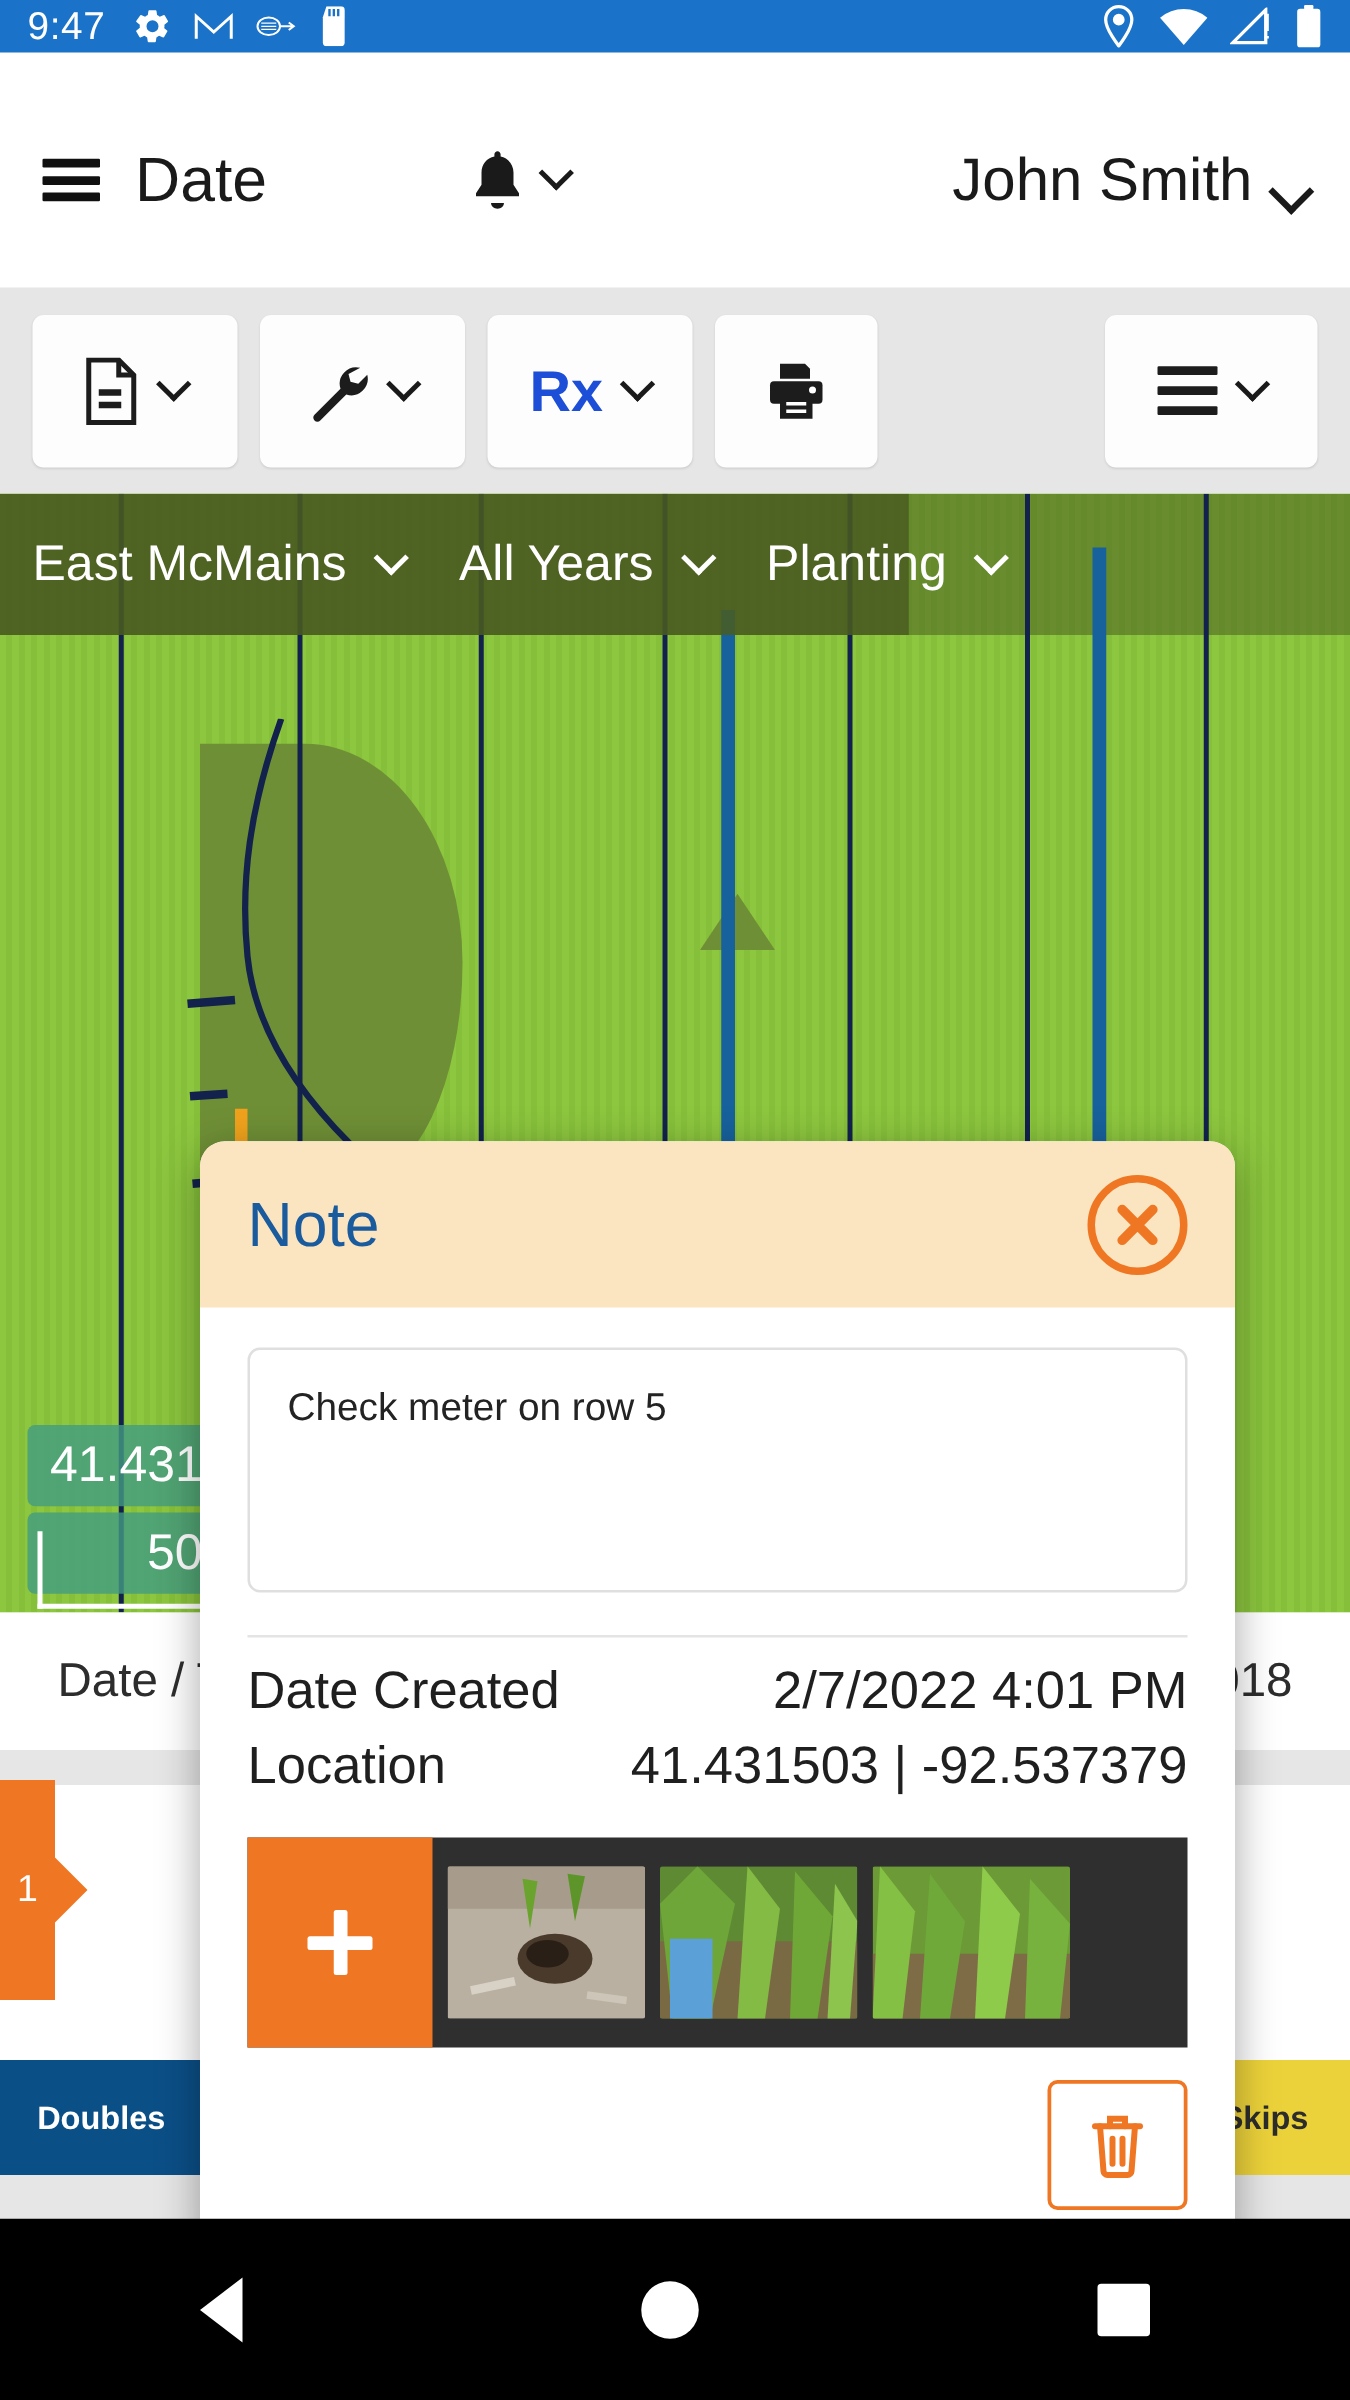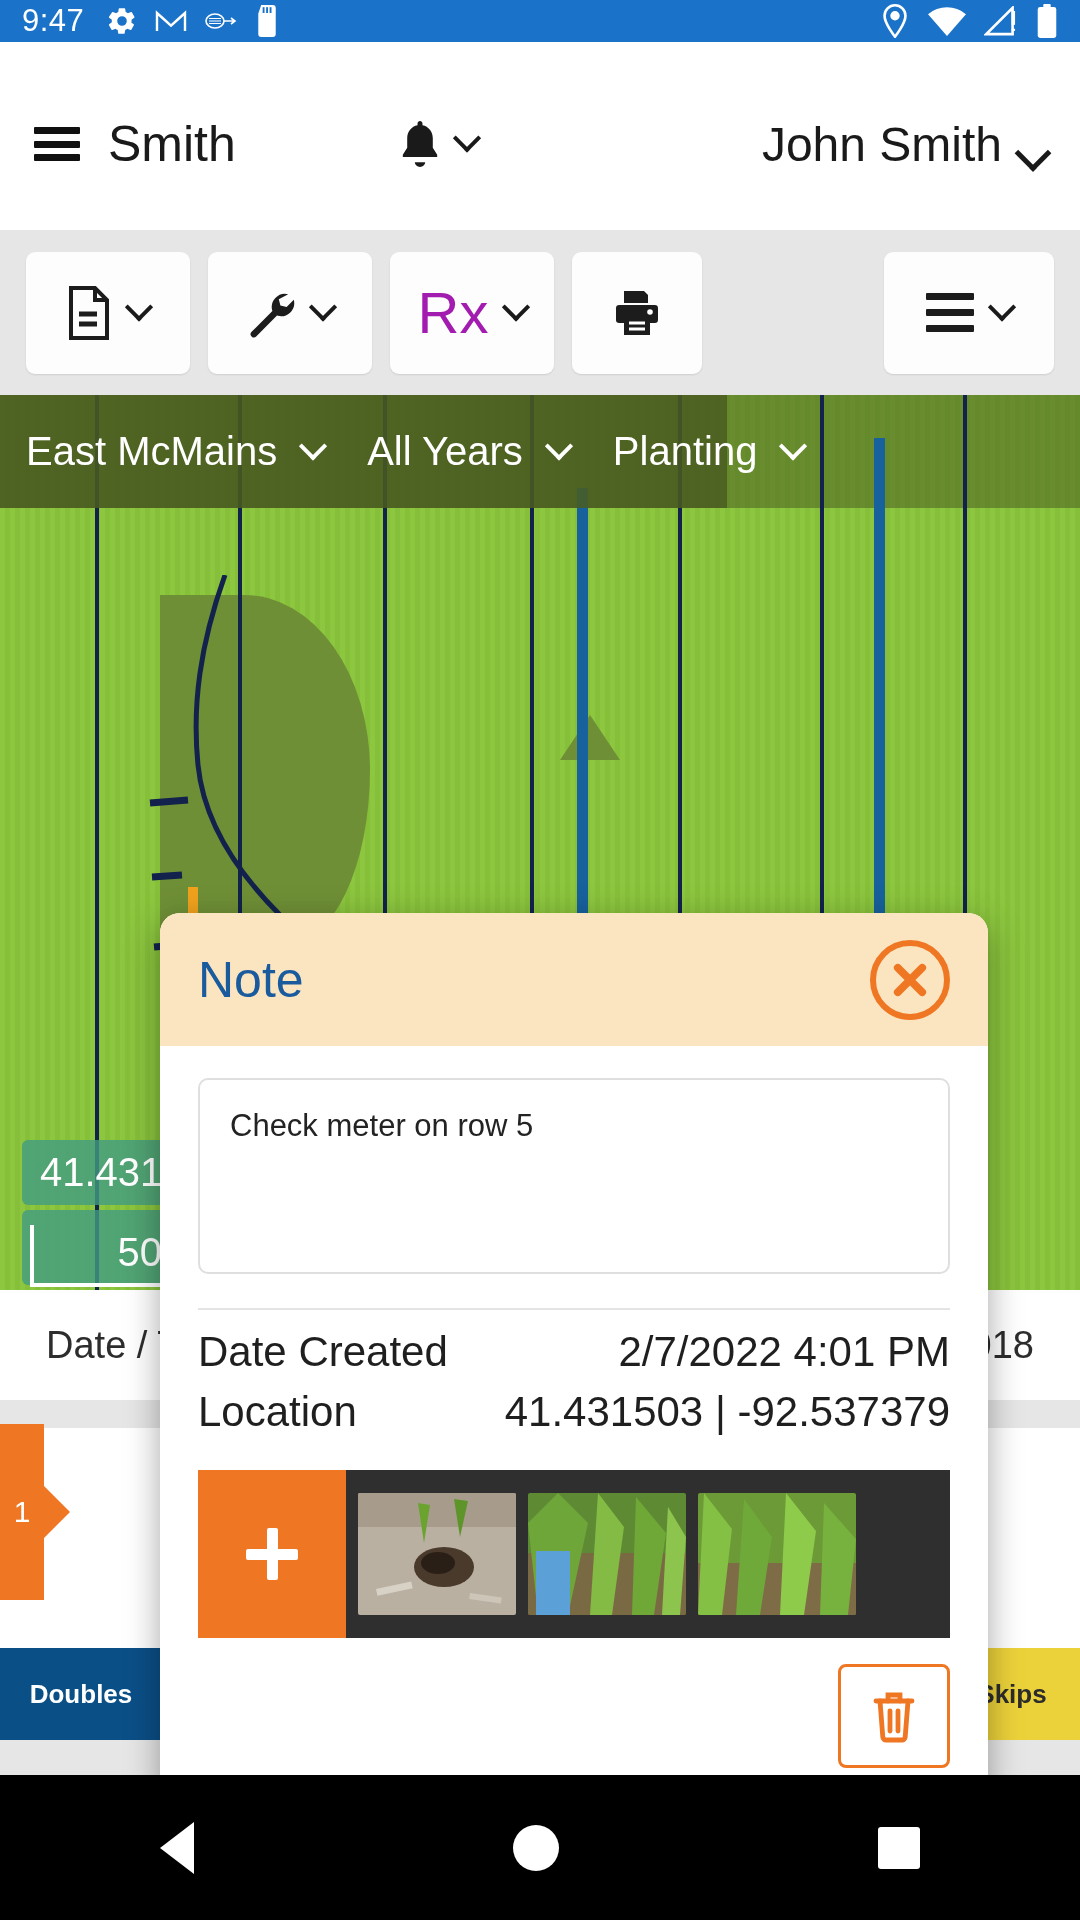--- a/index.html
+++ b/index.html
@@ -84,21 +84,21 @@
     border-radius: 9px;
     display: flex; align-items: center; justify-content: center;
     gap: 18px;
     margin-right: 18px;
     padding: 0 22px;
     box-shadow: 0 1px 2px rgba(0,0,0,.10);
   }
   .tool-btn.w-wide { min-width: 164px; }
   .tool-btn.w-narrow { min-width: 130px; }
   .tool-btn.last { margin-left: auto; margin-right: 0; min-width: 170px; }
-  .rx-text { font-size: 58px; font-weight: 400; color: #a21caf; line-height: 1; }
+  .rx-text { font-size: 46px; font-weight: 700; color: #1d4ed8; line-height: 1; }
   .menu-lines { width: 48px; display:flex; flex-direction:column; gap:9px; }
   .menu-lines i { display:block; height:7px; background:#1c1c1c; border-radius:1px; }
 
   
   .map {
     position: absolute; top: 395px; left: 0;
     width: 1080px; height: 895px;
     background: #8cc63e;
     overflow: hidden;
   }
@@ -153,21 +153,21 @@
     color: #ffffff;
     font-size: 40px;
     padding: 10px 18px;
     border-radius: 6px;
     white-space: nowrap;
   }
   .scale-box {
     position: absolute;
     background: rgba(66,155,130,.80);
     color: #ffffff; font-size: 40px;
-    padding: 20px 18px 10px 16px;
+    padding: 10px 18px 10px 16px;
     border-radius: 6px;
     white-space: nowrap;
     text-align: right;
   }
   .scale-bar {
     position: absolute;
     border-left: 4px solid #fff;
     border-bottom: 4px solid #fff;
   }
 
@@ -359,21 +359,21 @@
         </svg>
     </div>
   </div>
 
   <div class="appbar">
     <div class="hamburger">
         <i></i>
         <i></i>
         <i></i>
       </div>
-    <div class="app-title">Smith</div>
+    <div class="app-title">Date</div>
 
     <div class="bell-group">
       <svg width="42" height="48" viewBox="0 0 22 25" fill="#1a1a1a">
           <path d="M11 0.5c-.7 0-1.3.6-1.3 1.3v.9C6.5 3.3 4.3 6.1 4.3 9.4v5.1L2 18.1v1.2h18v-1.2l-2.3-3.6V9.4c0-3.3-2.2-6.1-5.4-6.7v-.9c0-.7-.6-1.3-1.3-1.3z"></path>
           <path d="M11 24.5c1.5 0 2.7-1.1 2.7-2.4H8.3c0 1.3 1.2 2.4 2.7 2.4z"></path>
         </svg>
       <div class="chev sm"></div>
     </div>
 
     <div class="user-group">

